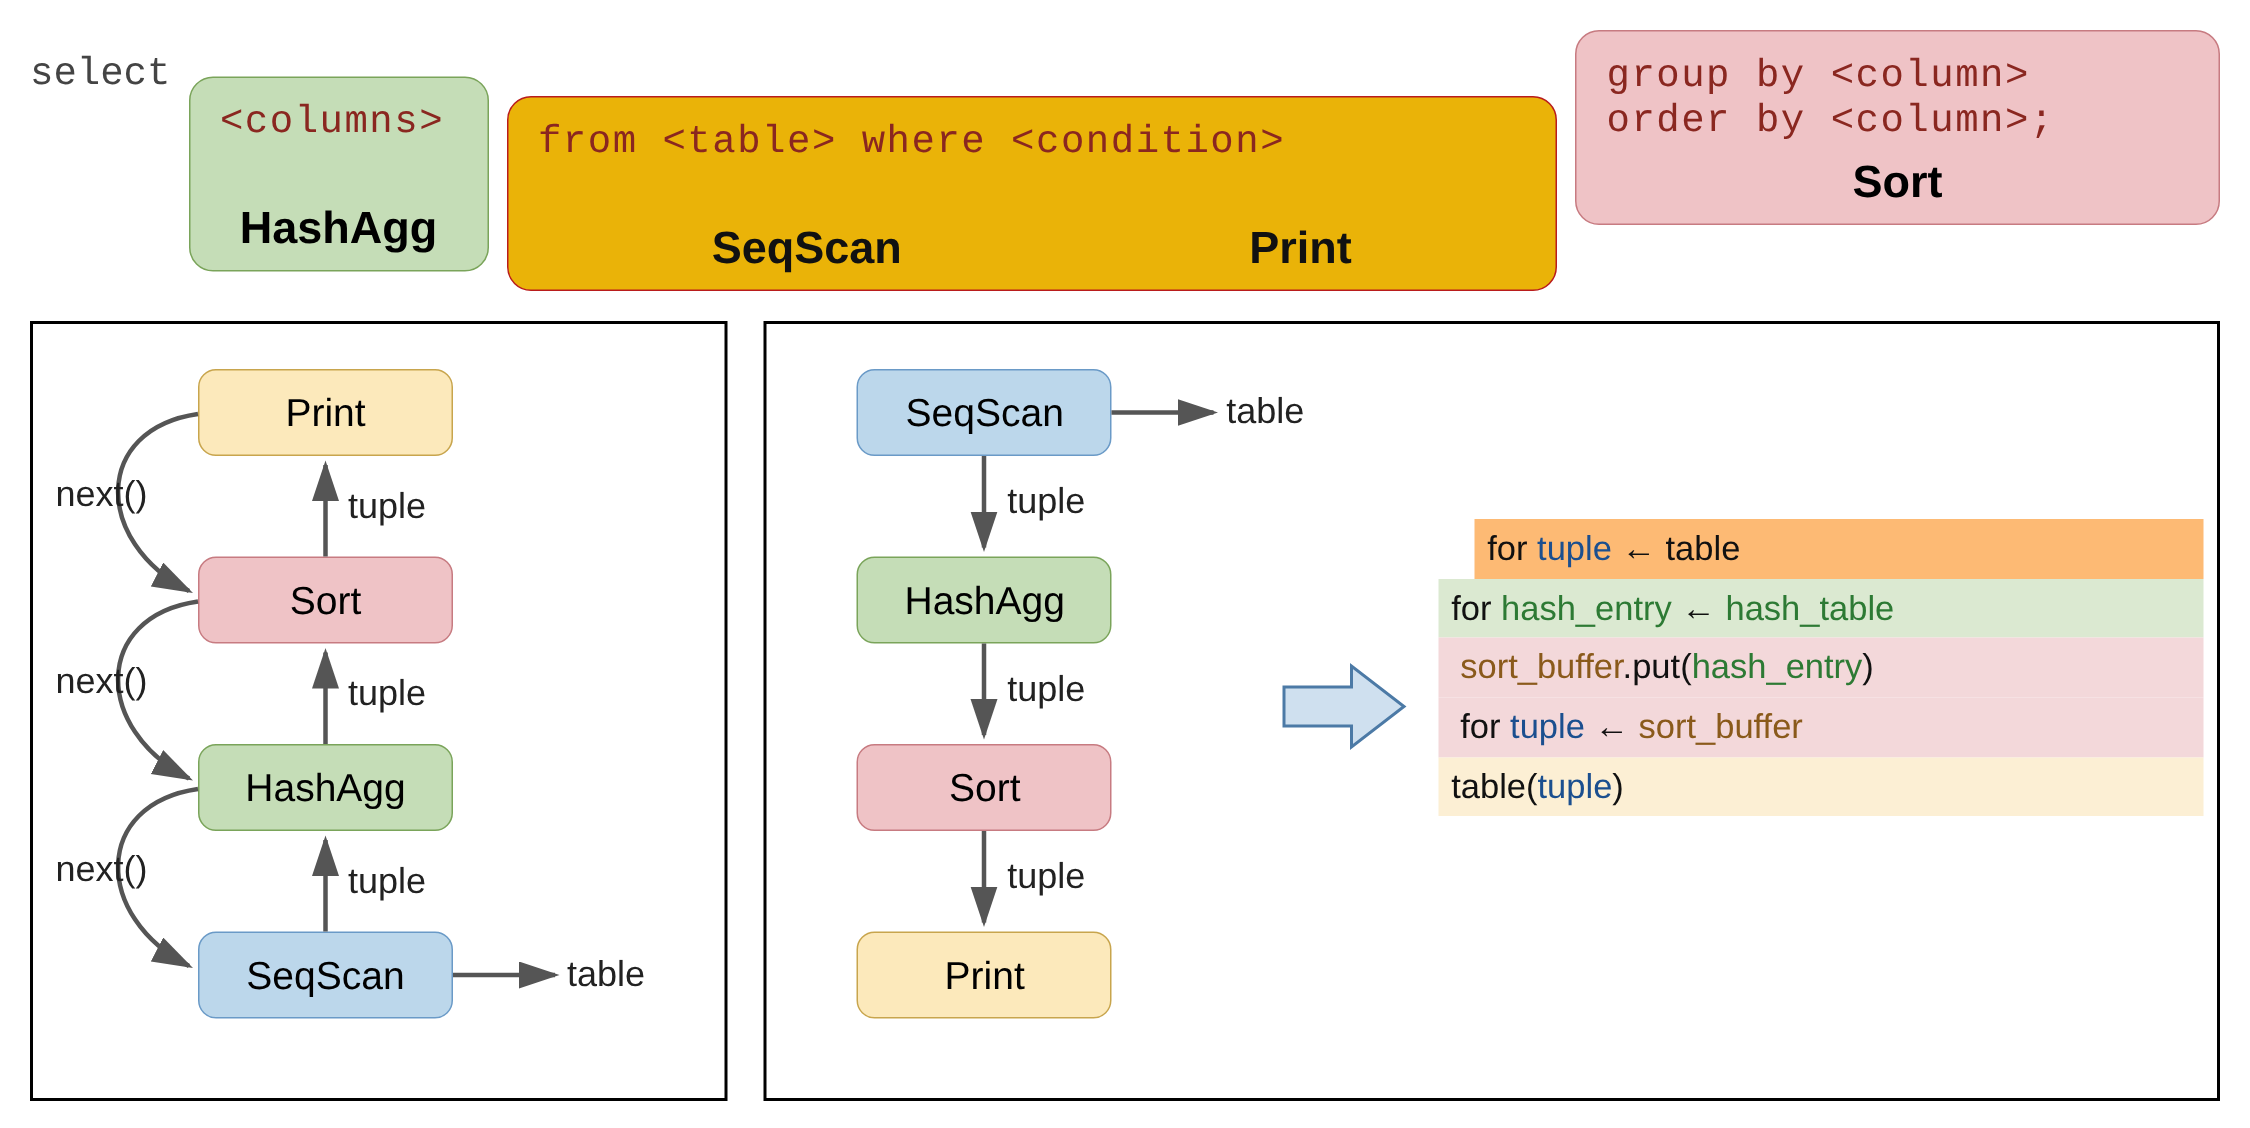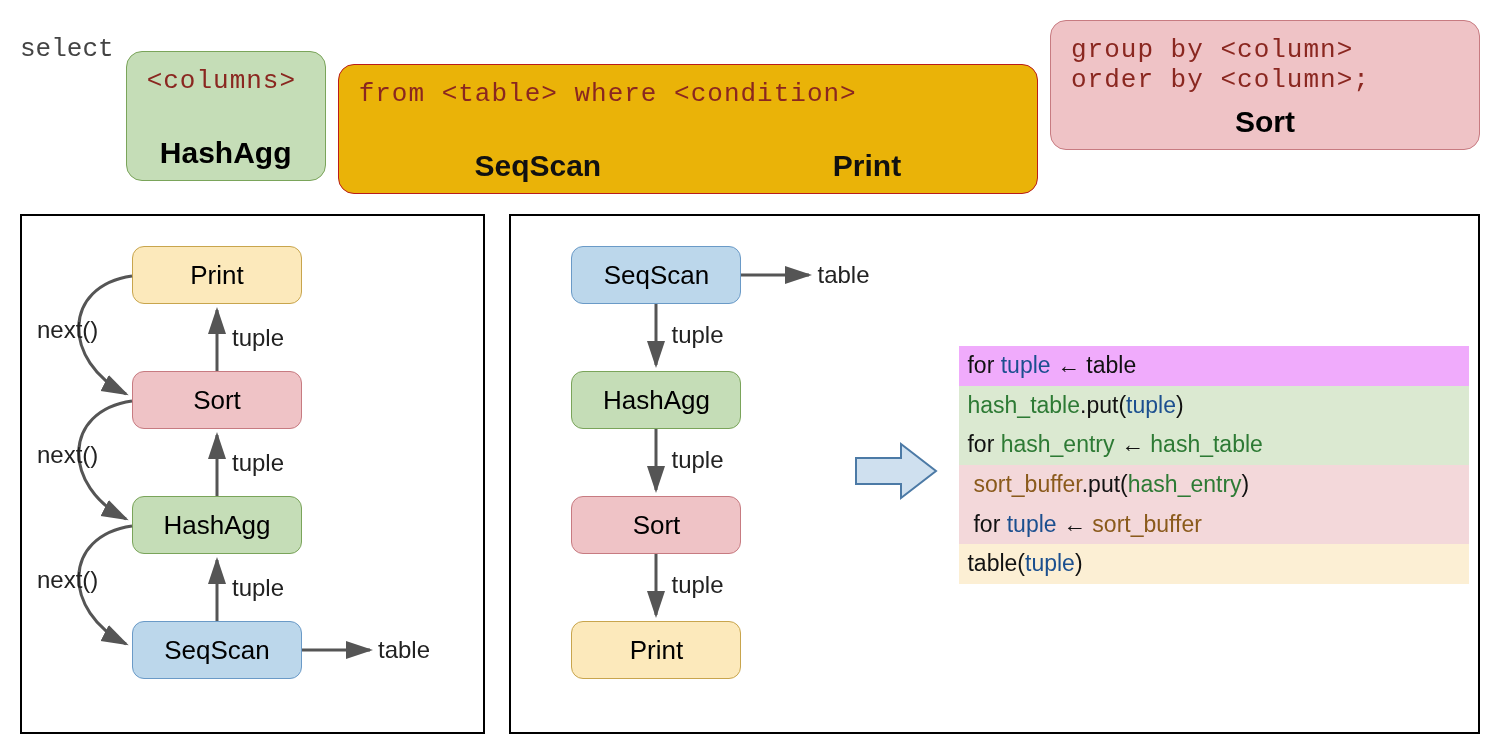--- a/index.html
+++ b/index.html
@@ -96,21 +96,21 @@
   .pseudocode {
     position: absolute;
     left: 448px;
     top: 130px;
     width: 510px;
     font-size: 23px;
     font-family: Arial, sans-serif;
     line-height: 1.55;
   }
   .pseudocode .row { padding: 2px 8px; white-space: nowrap; }
-  .pseudocode .bg-blue   { background: #f0abfc; }
+  .pseudocode .bg-blue   { background: #fdba74; margin-left: 24px; }
   .pseudocode .bg-green  { background: #dbe9d1; }
   .pseudocode .bg-pink   { background: #f3d8da; padding-left: 14px; }
   .pseudocode .bg-yellow { background: #fcefd4; }
   .c-kw    { color: #1b4f8f; }
   .c-green { color: #2d7a34; }
   .c-brown { color: #8a5a1b; }
   .c-black { color: #111; }
   .indent { padding-left: 44px; }
 
   svg.overlay {
@@ -225,23 +225,20 @@
     <div class="edge-label" style="left:160px; top:355px;">tuple</div>
 
     <svg class="big-arrow" viewBox="0 0 90 70">
       <path d="M5,22 L50,22 L50,8 L85,35 L50,62 L50,48 L5,48 Z" fill="#cfe0ef" stroke="#4c7aa6" stroke-width="2"></path>
     </svg>
 
     <div class="pseudocode">
       <div class="row bg-blue">
         <span class="c-black">for </span><span class="c-kw">tuple</span><span class="c-black"> ← </span><span class="c-black">table</span>
       </div>
-      <div class="row bg-green indent">
-        <span class="c-green">hash_table</span><span class="c-black">.put(</span><span class="c-kw">tuple</span><span class="c-black">)</span>
-      </div>
       <div class="row bg-green">
         <span class="c-black">for </span><span class="c-green">hash_entry</span><span class="c-black"> ← </span><span class="c-green">hash_table</span>
       </div>
       <div class="row bg-pink indent">
         <span class="c-brown">sort_buffer</span><span class="c-black">.put(</span><span class="c-green">hash_entry</span><span class="c-black">)</span>
       </div>
       <div class="row bg-pink">
         <span class="c-black">for </span><span class="c-kw">tuple</span><span class="c-black"> ← </span><span class="c-brown">sort_buffer</span>
       </div>
       <div class="row bg-yellow indent">

